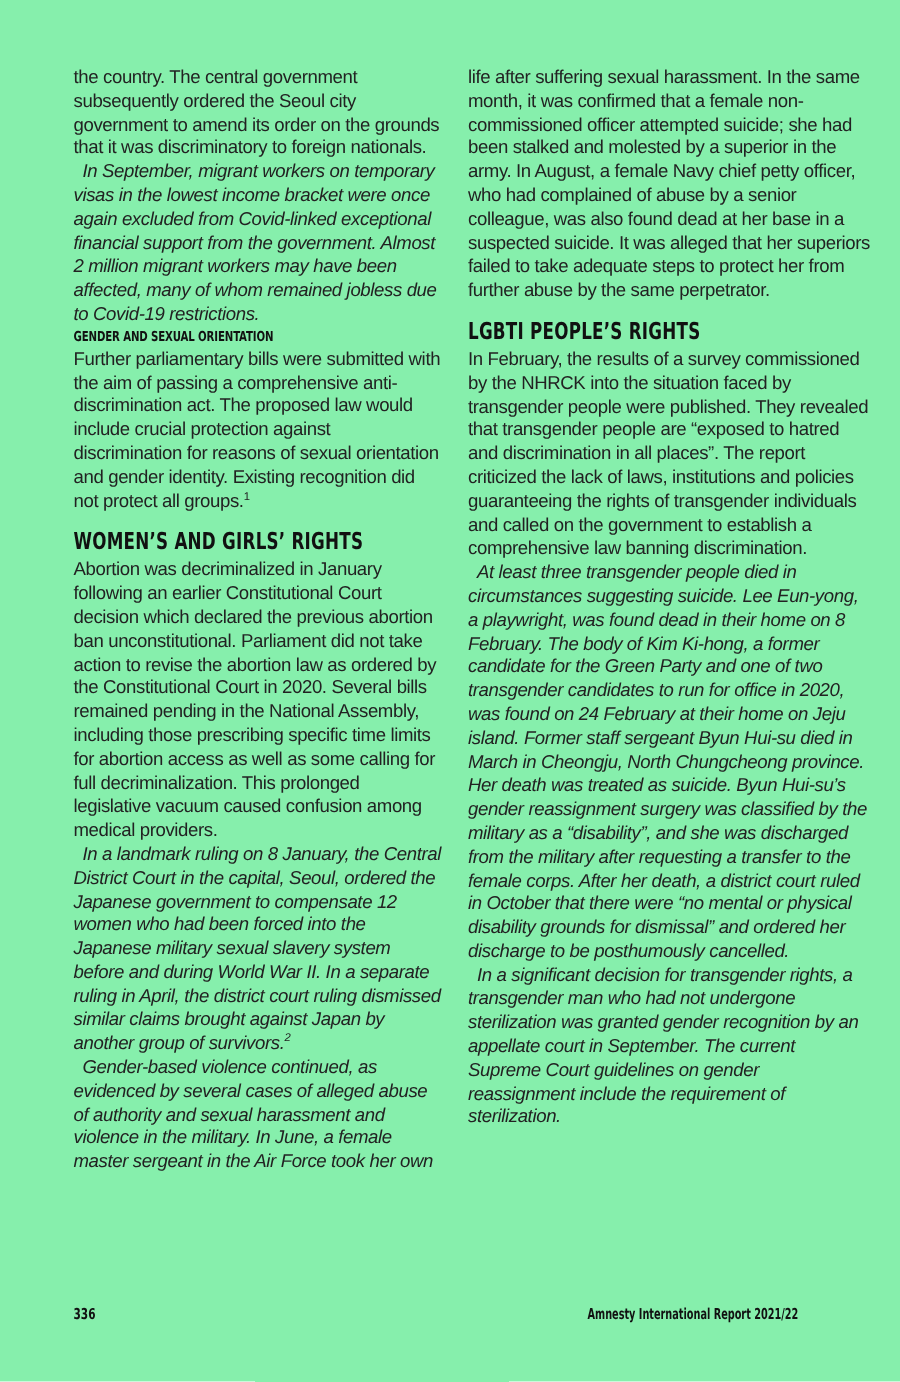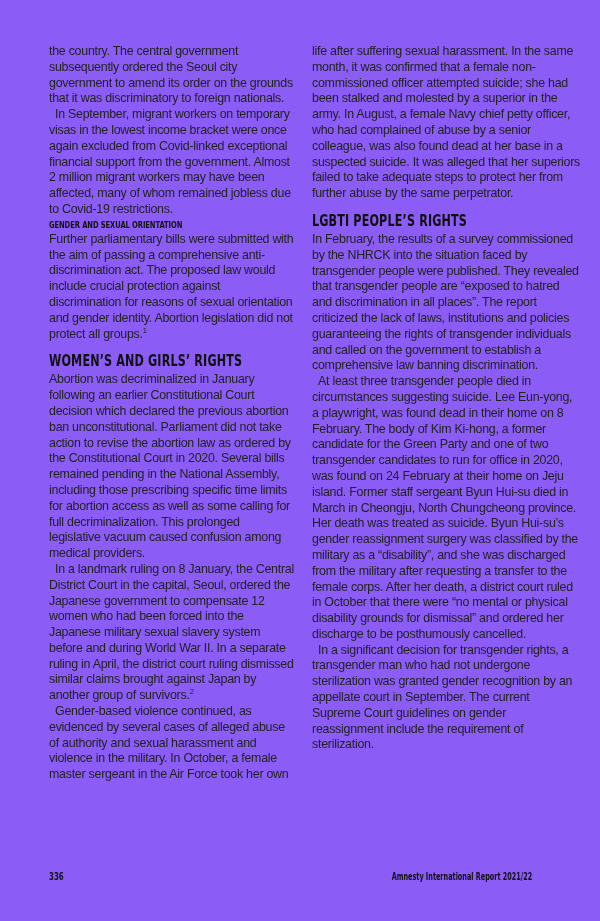--- a/index.html
+++ b/index.html
@@ -1,27 +1,27 @@
 <!DOCTYPE html>
 <html><head>
 <meta charset="utf-8">
 <style>
   html, body { margin: 0; padding: 0; background: #ffffff; }
   body { width: 600px; height: 921px; position: relative; overflow: hidden; }
-  .page { position: absolute; left: 0; top: 0; width: 600px; height: 921px; background: #8b5cf6; }
+  .page { position: absolute; left: 0; top: 0; width: 600px; height: 921px; background: #86efac; }
   .col {
     position: absolute; top: 44px;
     font-family: "Liberation Sans Narrow", "Liberation Sans", sans-serif;
     font-size: 12.4px; line-height: 15.8px; color: #222;
     letter-spacing: -0.25px;
   }
   .col-left { left: 49px; width: 245px; }
   .col-right { left: 312px; width: 268px; }
   p { margin: 0; }
-  p.indent { text-indent: 6px; }
+  p.indent { text-indent: 6px; font-style: italic; }
   h3.sub {
     margin: 0; font-family: "DejaVu Sans Condensed", "DejaVu Sans", sans-serif;
     font-weight: bold; font-size: 9.2px; line-height: 14px; letter-spacing: -0.1px;
     color: #111; transform: scaleX(0.82); transform-origin: left;
     white-space: nowrap;
   }
   h2.sec {
     margin: 10px 0 1px 0;
     font-family: "DejaVu Sans Condensed", "DejaVu Sans", sans-serif;
     font-weight: bold; font-size: 15.5px; line-height: 19px; color: #111;
@@ -39,25 +39,25 @@
 </style>
 </head>
 <body>
 
 <div class="page">
 
   <div class="col col-left">
     <p>the country. The central government subsequently ordered the Seoul city government to amend its order on the grounds that it was discriminatory to foreign nationals.</p>
     <p class="indent">In September, migrant workers on temporary visas in the lowest income bracket were once again excluded from Covid-linked exceptional financial support from the government. Almost 2 million migrant workers may have been affected, many of whom remained jobless due to Covid-19 restrictions.</p>
     <h3 class="sub">GENDER AND SEXUAL ORIENTATION</h3>
-    <p><span>Further parliamentary bills were submitted with the aim of passing a comprehensive anti-discrimination act. The proposed law would include crucial protection against discrimination for reasons of sexual orientation and gender identity. Abortion legislation did not protect all groups.</span><sup>1</sup></p>
+    <p><span>Further parliamentary bills were submitted with the aim of passing a comprehensive anti-discrimination act. The proposed law would include crucial protection against discrimination for reasons of sexual orientation and gender identity. Existing recognition did not protect all groups.</span><sup>1</sup></p>
     <h2 class="sec">WOMEN’S AND GIRLS’ RIGHTS</h2>
     <p>Abortion was decriminalized in January following an earlier Constitutional Court decision which declared the previous abortion ban unconstitutional. Parliament did not take action to revise the abortion law as ordered by the Constitutional Court in 2020. Several bills remained pending in the National Assembly, including those prescribing specific time limits for abortion access as well as some calling for full decriminalization. This prolonged legislative vacuum caused confusion among medical providers.</p>
     <p class="indent"><span>In a landmark ruling on 8 January, the Central District Court in the capital, Seoul, ordered the Japanese government to compensate 12 women who had been forced into the Japanese military sexual slavery system before and during World War II. In a separate ruling in April, the district court ruling dismissed similar claims brought against Japan by another group of survivors.</span><sup>2</sup></p>
-    <p class="indent">Gender-based violence continued, as evidenced by several cases of alleged abuse of authority and sexual harassment and violence in the military. In October, a female master sergeant in the Air Force took her own</p>
+    <p class="indent">Gender-based violence continued, as evidenced by several cases of alleged abuse of authority and sexual harassment and violence in the military. In June, a female master sergeant in the Air Force took her own</p>
   </div>
 
   <div class="col col-right">
     <p>life after suffering sexual harassment. In the same month, it was confirmed that a female non-commissioned officer attempted suicide; she had been stalked and molested by a superior in the army. In August, a female Navy chief petty officer, who had complained of abuse by a senior colleague, was also found dead at her base in a suspected suicide. It was alleged that her superiors failed to take adequate steps to protect her from further abuse by the same perpetrator.</p>
     <h2 class="sec">LGBTI PEOPLE’S RIGHTS</h2>
     <p>In February, the results of a survey commissioned by the NHRCK into the situation faced by transgender people were published. They revealed that transgender people are “exposed to hatred and discrimination in all places”. The report criticized the lack of laws, institutions and policies guaranteeing the rights of transgender individuals and called on the government to establish a comprehensive law banning discrimination.</p>
     <p class="indent">At least three transgender people died in circumstances suggesting suicide. Lee Eun-yong, a playwright, was found dead in their home on 8 February. The body of Kim Ki-hong, a former candidate for the Green Party and one of two transgender candidates to run for office in 2020, was found on 24 February at their home on Jeju island. Former staff sergeant Byun Hui-su died in March in Cheongju, North Chungcheong province. Her death was treated as suicide. Byun Hui-su’s gender reassignment surgery was classified by the military as a “disability”, and she was discharged from the military after requesting a transfer to the female corps. After her death, a district court ruled in October that there were “no mental or physical disability grounds for dismissal” and ordered her discharge to be posthumously cancelled.</p>
     <p class="indent">In a significant decision for transgender rights, a transgender man who had not undergone sterilization was granted gender recognition by an appellate court in September. The current Supreme Court guidelines on gender reassignment include the requirement of sterilization.</p>
   </div>
 

